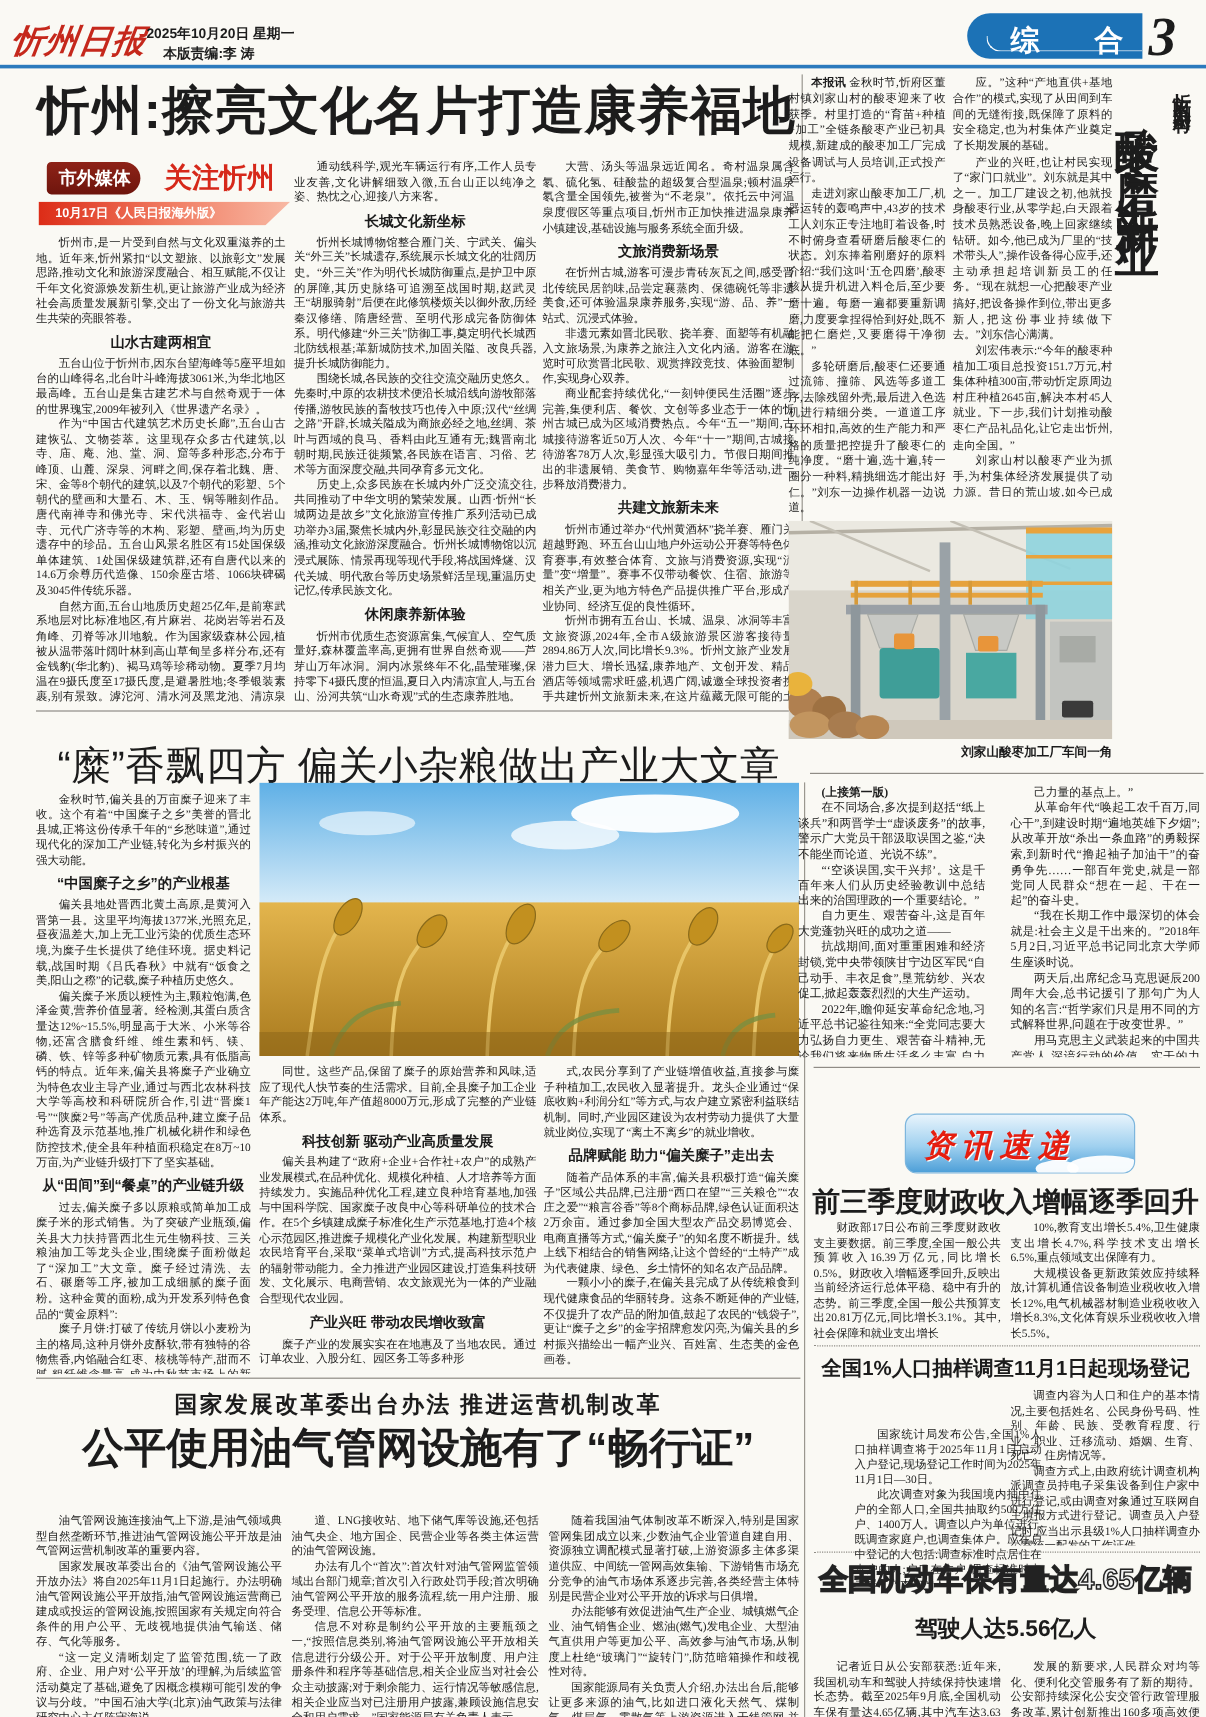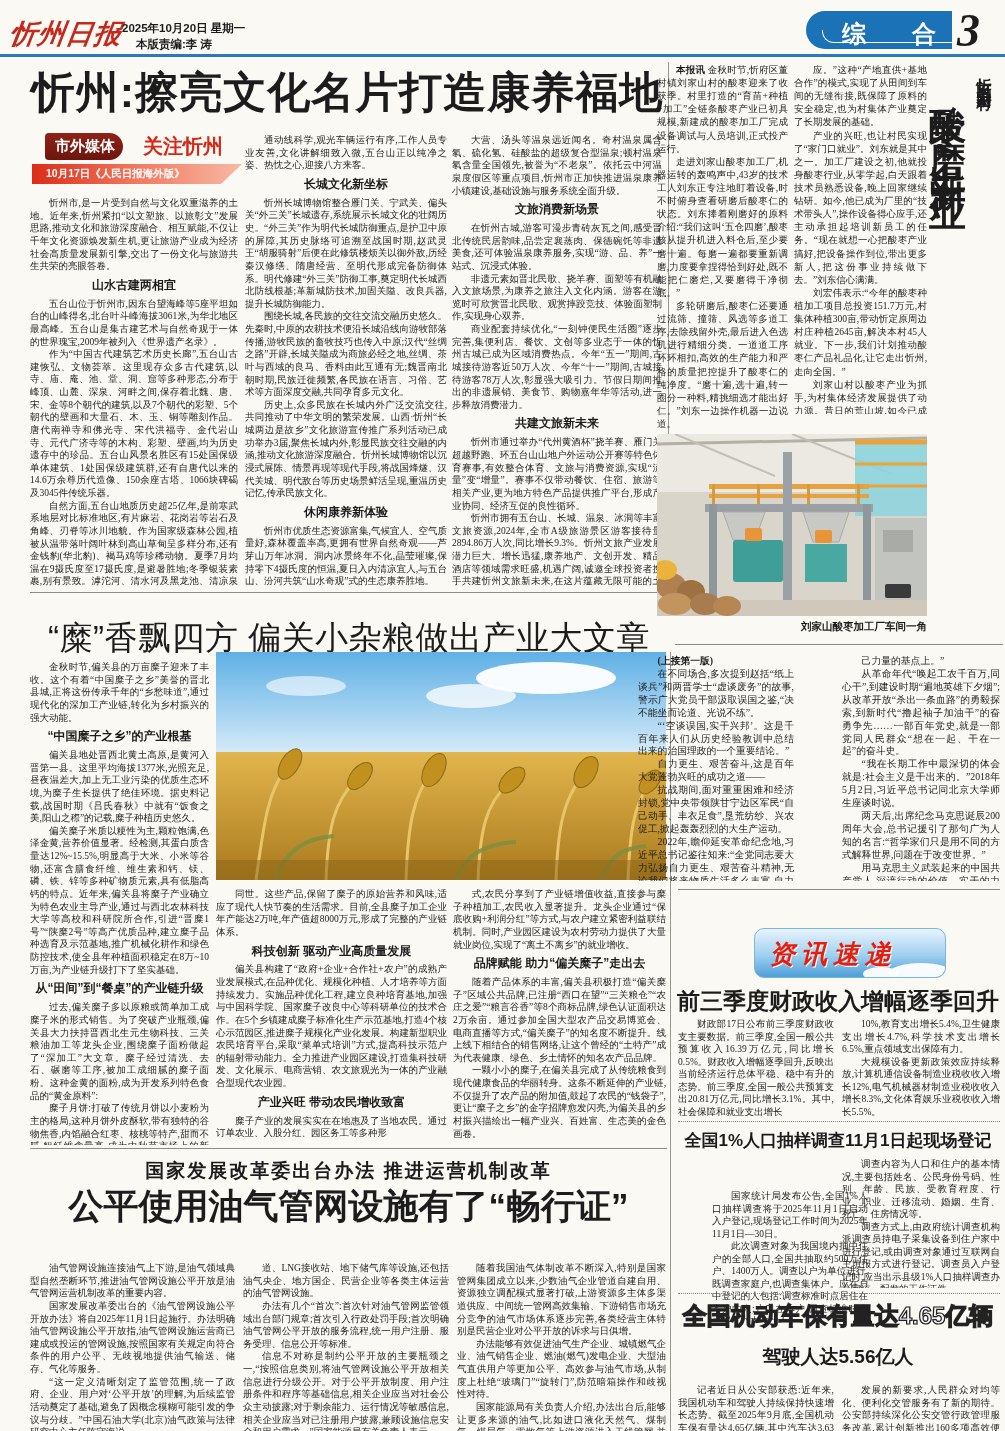--- a/index.html
+++ b/index.html
@@ -28,21 +28,21 @@
         font-family:"Liberation Sans","DejaVu Sans",sans-serif;}
   .fs95{font-size:9.5px;}
   .fs10{font-size:9.8px;}
   
   .wenlv-headline{position:absolute;left:30px;top:64px;width:635px;text-align:center;font-size:43px;
         font-weight:900;font-family:"Liberation Sans","DejaVu Sans",sans-serif;letter-spacing:1px;}
   .badge{position:absolute;left:32px;top:133px;width:204px;}
   .badge-row{display:flex;align-items:center;justify-content:center;}
   .badge-box{background:linear-gradient(180deg,#8e2318,#6e150d);color:#fff;font-size:15px;font-weight:800;
         padding:4px 8px 4px 10px;border-radius:4px 14px 14px 4px;font-family:"Liberation Sans",sans-serif;white-space:nowrap;}
-  .badge-title{color:#d6281a;font-size:20px;font-weight:900;margin-left:20px;font-family:"Liberation Sans",sans-serif;white-space:nowrap;}
+  .badge-title{color:#d6281a;font-size:23px;font-weight:900;margin-left:20px;font-family:"Liberation Sans",sans-serif;white-space:nowrap;}
   .badge-strip{margin-top:4px;width:196px;background:linear-gradient(90deg,#dc2c17,#f07a60,#f8b9a4);
         clip-path:polygon(0 0,100% 0,90% 100%,0 100%);color:#fff;font-size:10.5px;font-weight:700;
         padding:3px 0 3px 14px;font-family:"Liberation Sans",sans-serif;white-space:nowrap;}
   
   .suanzao-kicker{position:absolute;left:974px;top:66px;height:200px;writing-mode:vertical-rl;
         font-size:15px;font-weight:800;letter-spacing:3px;font-family:"Liberation Sans",sans-serif;}
   .suanzao-headline{position:absolute;left:922px;top:76px;height:560px;writing-mode:vertical-rl;
         font-size:37px;font-weight:900;letter-spacing:11px;font-family:"Liberation Sans","DejaVu Sans",sans-serif;}
   .photo{position:absolute;overflow:hidden;}
   .photo svg{display:block;width:100%;height:100%;}
@@ -262,21 +262,21 @@
       <p class="p">道、LNG接收站、地下储气库等设施,还包括油气央企、地方国企、民营企业等各类主体运营的油气管网设施。</p>
       <p class="p">办法有几个“首次”:首次针对油气管网监管领域出台部门规章;首次引入行政处罚手段;首次明确油气管网公平开放的服务流程,统一用户注册、服务受理、信息公开等标准。</p>
       <p class="p">信息不对称是制约公平开放的主要瓶颈之一,“按照信息类别,将油气管网设施公平开放相关信息进行分级公开。对于公平开放制度、用户注册条件和程序等基础信息,相关企业应当对社会公众主动披露;对于剩余能力、运行情况等敏感信息,相关企业应当对已注册用户披露,兼顾设施信息安全和用户需求。”国家能源局有关负责人表示。</p>
     </div>
   <div class="col fs95" style="left:457px;top:1262px;width:209px;height:169px;">
       <p class="p">随着我国油气体制改革不断深入,特别是国家管网集团成立以来,少数油气企业管道自建自用、资源独立调配模式显著打破,上游资源多主体多渠道供应、中间统一管网高效集输、下游销售市场充分竞争的油气市场体系逐步完善,各类经营主体特别是民营企业对公平开放的诉求与日俱增。</p>
       <p class="p">办法能够有效促进油气生产企业、城镇燃气企业、油气销售企业、燃油(燃气)发电企业、大型油气直供用户等更加公平、高效参与油气市场,从制度上杜绝“玻璃门”“旋转门”,防范暗箱操作和歧视性对待。</p>
       <p class="p">国家能源局有关负责人介绍,办法出台后,能够让更多来源的油气,比如进口液化天然气、煤制气、煤层气、零散气等上游资源进入干线管网,并通过“全国一张网”进行灵活调配,显著提升资源配置效率,从而有效提升能源安全保障能力。</p>
     </div>
 
-  <div class="col fs10" style="left:638px;top:655px;width:156px;height:226px;line-height:1.32;">
+  <div class="col fs10" style="left:665px;top:655px;width:156px;height:226px;line-height:1.32;">
       <p class="p"><b>(上接第一版)</b></p>
       <p class="p">在不同场合,多次提到赵括“纸上谈兵”和两晋学士“虚谈废务”的故事,警示广大党员干部汲取误国之鉴,“决不能坐而论道、光说不练”。</p>
       <p class="p">“‘空谈误国,实干兴邦’。这是千百年来人们从历史经验教训中总结出来的治国理政的一个重要结论。”</p>
       <p class="p">自力更生、艰苦奋斗,这是百年大党蓬勃兴旺的成功之道——</p>
       <p class="p">抗战期间,面对重重困难和经济封锁,党中央带领陕甘宁边区军民“自己动手、丰衣足食”,垦荒纺纱、兴农促工,掀起轰轰烈烈的大生产运动。</p>
       <p class="p">2022年,瞻仰延安革命纪念地,习近平总书记鉴往知来:“全党同志要大力弘扬自力更生、艰苦奋斗精神,无论我们将来物质生活多么丰富,自力更生、艰苦奋斗的精神一定不能丢,脚踏实地、苦干实干,集中精力办好自己的事情,把国家和民族发展放在自</p>
     </div>
   <div class="col fs10" style="left:842px;top:655px;width:158px;height:226px;line-height:1.32;">
       <p class="p">己力量的基点上。”</p>
       <p class="p">从革命年代“唤起工农千百万,同心干”,到建设时期“遍地英雄下夕烟”;从改革开放“杀出一条血路”的勇毅探索,到新时代“撸起袖子加油干”的奋勇争先……一部百年党史,就是一部党同人民群众“想在一起、干在一起”的奋斗史。</p>

